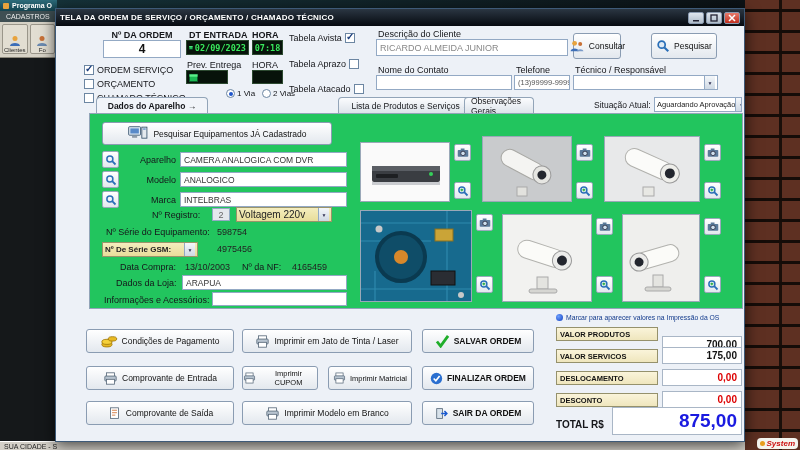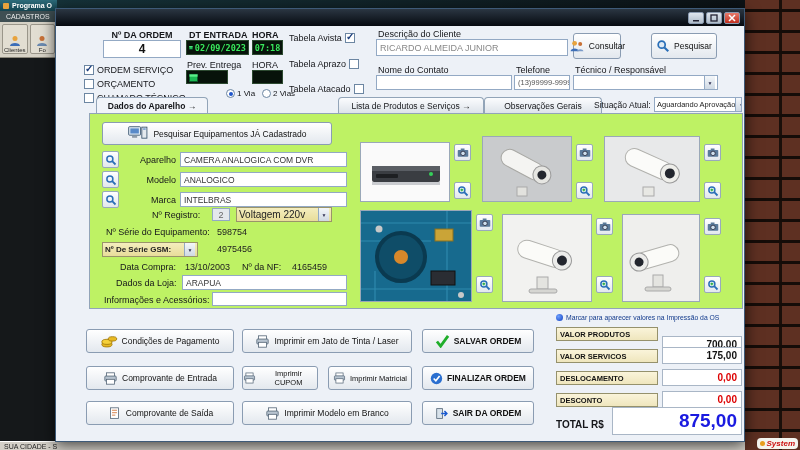--- a/index.html
+++ b/index.html
@@ -48,21 +48,21 @@
   .lcd{background:#07130a;border:1px solid #2c4a30;color:#39e85c;font-family:"DejaVu Sans Mono",monospace;
     font-weight:bold;display:flex;align-items:center;gap:2px;padding:0 2px;}
   .cb{width:10px;height:10px;background:#fff;border:1px solid #6c86a2;display:inline-block;position:relative;flex:0 0 10px;}
   .cb.on::after{content:"✓";position:absolute;top:-3px;left:0px;font-size:10px;font-weight:bold;color:#173a7a;}
   .radio{width:9px;height:9px;border:1px solid #6c86a2;border-radius:50%;background:#fff;position:relative;flex:0 0 9px;}
   .radio.on::after{content:"";position:absolute;left:2px;top:2px;width:4px;height:4px;border-radius:50%;background:#1f56cc;}
   .hrow{display:flex;align-items:center;gap:3px;}
   .tab{background:linear-gradient(#fbfcfe,#dde3ea);border:1px solid #92a4b8;border-bottom:none;
     border-radius:4px 4px 0 0;font-size:8.5px;color:#15161a;display:flex;align-items:center;justify-content:center;padding:0 6px;}
   .tab.active{background:#f1f4f9;font-weight:bold;}
-  .panel{background:#bef264;border:1px solid #92a4b8;padding-left:48px;}
+  .panel{background:#22c55e;border:1px solid #92a4b8;padding-left:48px;}
   .flat{font-size:9px;color:#222;}
   .khaki{background:linear-gradient(#f4edbe,#e8dd9a);border:1px solid #9a946a;}
   .thumb{border:1px solid #9aa8b8;overflow:hidden;background:#fff;}
   .iconbtn{width:17px;height:17px;background:linear-gradient(#fff,#e2e8ee);border:1px solid #9ab;border-radius:2px;
     display:flex;align-items:center;justify-content:center;}
   .tlabel{background:linear-gradient(#faf4da,#efe6bd);border:1px solid #95916c;font-size:7.5px;font-weight:bold;
     color:#111;display:flex;align-items:center;padding:0 3px;}
   .tval{background:#fff;border:1px solid #a9b6c6;font-size:10px;font-weight:bold;display:flex;align-items:center;
     justify-content:flex-end;padding:0 4px;color:#111;}
   .tval.red{color:#dd0000;}
@@ -109,20 +109,21 @@
     <span>SUA CIDADE - S</span>
   </div>
   <div class="abs brand" style="right:2px;top:438px;">
     <span style="width:5px;height:5px;background:#e8a020;border-radius:50%;display:inline-block;"></span>
     <span>System</span>
   </div>
 
   <div class="abs dialog" style="left:55px;top:8px;width:690px;height:434px;">
 
     <div class="titlebar">
+      <span>TELA DA ORDEM DE SERVIÇO / ORÇAMENTO / CHAMADO TÉCNICO</span>
       <span class="spacer"></span>
       <span class="winbtn">
           <svg width="8" height="8" viewBox="0 0 8 8">
             <rect x="1" y="6" width="6" height="1.5" fill="#223"></rect>
           </svg>
         </span>
       <span class="winbtn">
           <svg width="8" height="8" viewBox="0 0 8 8">
             <rect x="1" y="1" width="6" height="6" fill="none" stroke="#223" stroke-width="1.3"></rect>
           </svg>
@@ -217,21 +218,21 @@
     <div class="abs lbl" style="left:460px;top:56px;">Telefone</div>
     <div class="abs input" style="left:458px;top:66px;width:56px;height:15px;font-size:7.5px;">(13)99999-9999</div>
     <div class="abs lbl" style="left:519px;top:56px;">Técnico / Responsável</div>
     <div class="abs select" style="left:517px;top:66px;width:145px;height:15px;">
       <span></span>
       <span class="ddarrow"></span>
     </div>
 
     <div class="abs tab active" style="left:40px;top:88px;width:112px;height:16px;">Dados do Aparelho →</div>
     <div class="abs tab" style="left:282px;top:88px;width:146px;height:16px;">Lista de Produtos e Serviços →</div>
-    <div class="abs tab" style="left:428px;top:88px;width:118px;height:16px;">Observações Gerais</div>
+    <div class="abs tab" style="left:408px;top:88px;width:70px;height:16px;">Observações Gerais</div>
     <div class="abs lbl" style="left:538px;top:91px;font-size:8.5px;">Situação Atual:</div>
     <div class="abs select" style="left:598px;top:88px;width:88px;height:15px;">
       <span style="font-size:7.5px;">Aguardando Aprovação</span>
       <span class="ddarrow"></span>
     </div>
 
     <div class="abs panel" style="left:33px;top:104px;width:654px;height:196px;">
 
       <div class="abs btn" style="left:12px;top:8px;width:230px;height:23px;">
         <svg width="22" height="17" viewBox="0 0 24 20">

